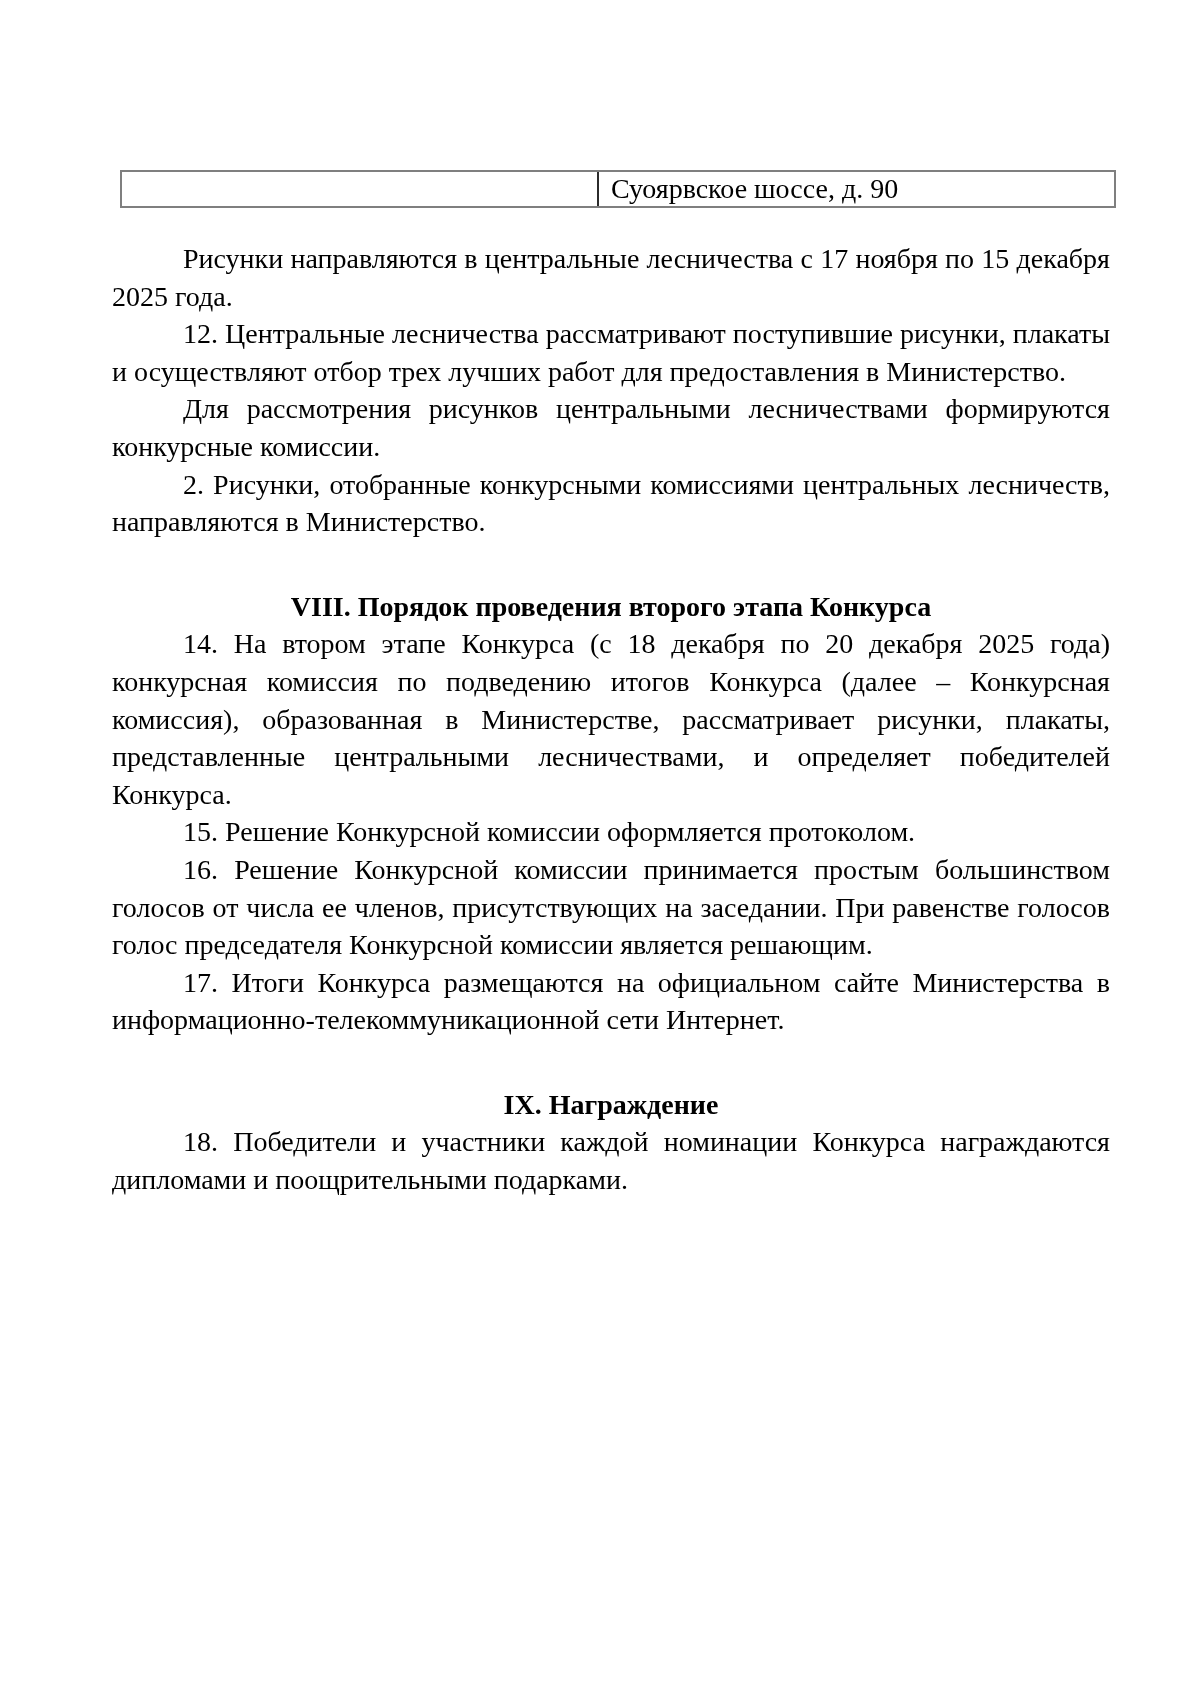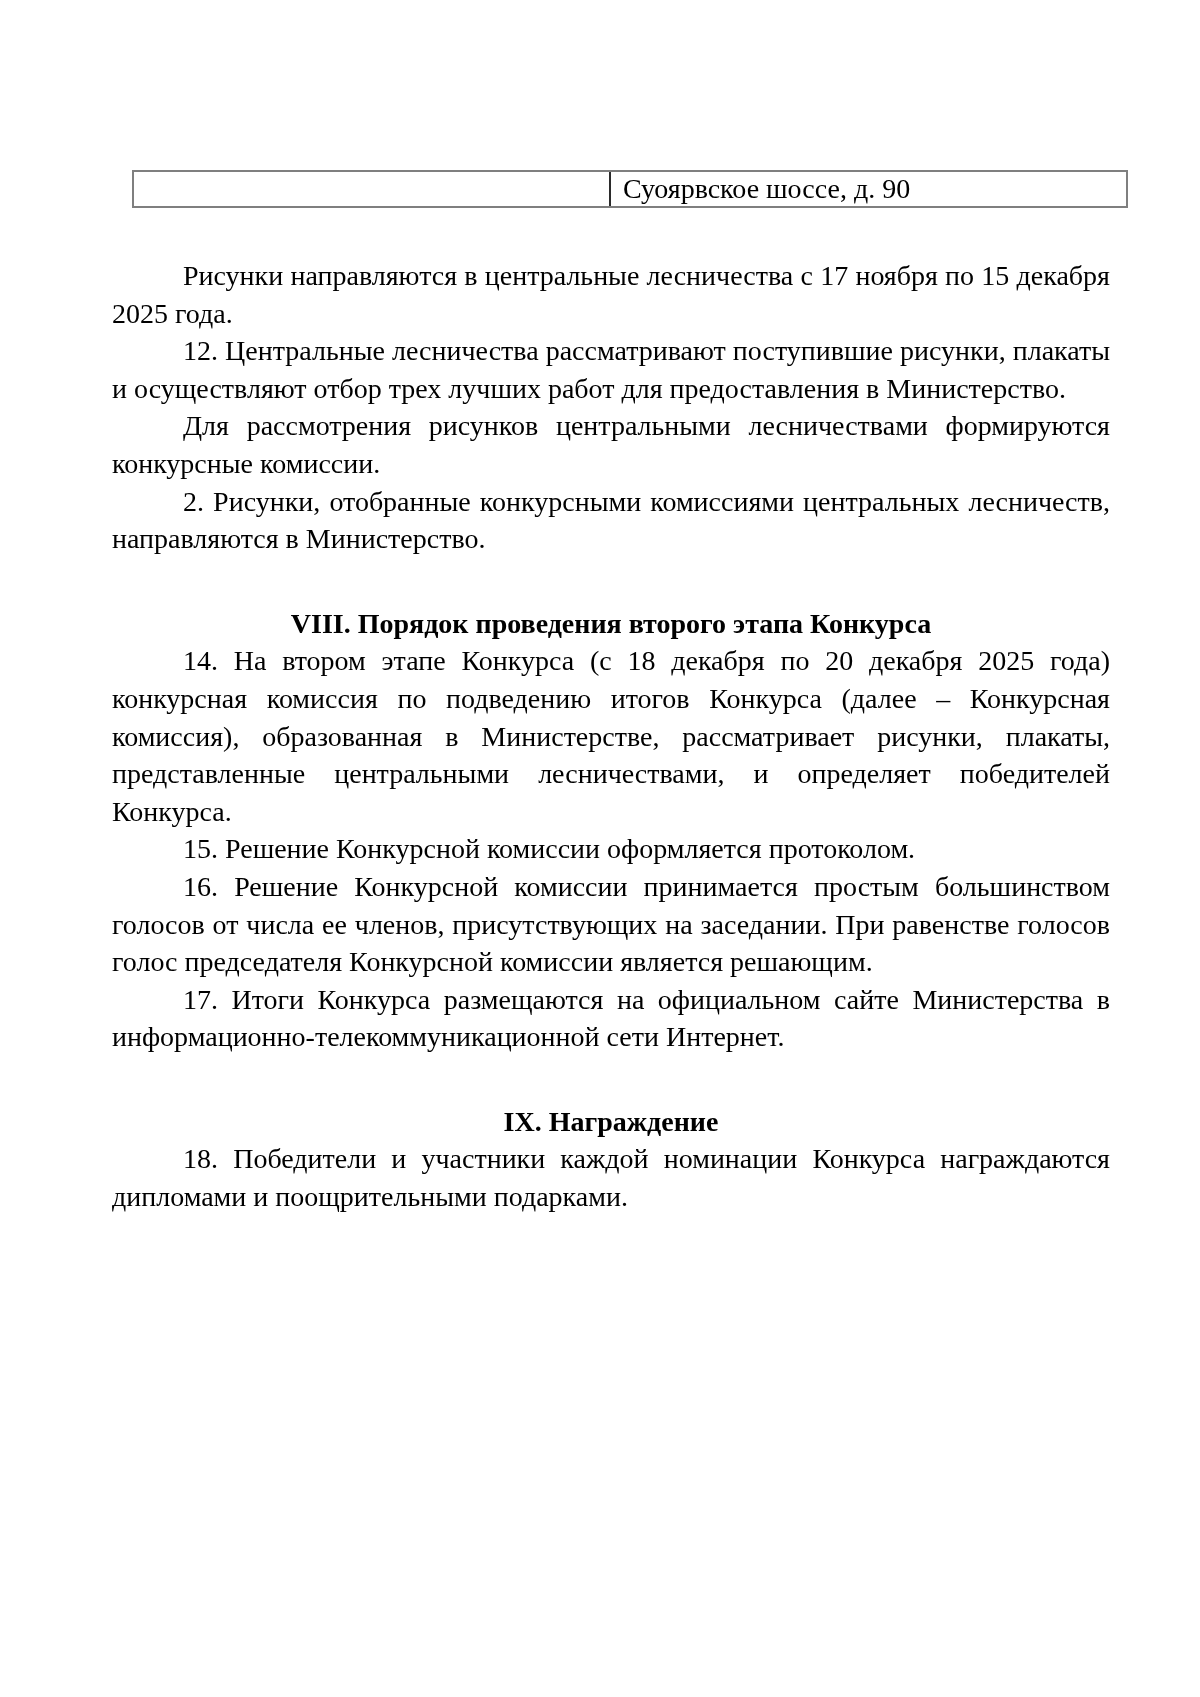--- a/index.html
+++ b/index.html
@@ -12,21 +12,21 @@
     width: 1200px;
     height: 1697px;
     background: #ffffff;
     overflow: hidden;
     font-family: "Liberation Serif", "DejaVu Serif", serif;
     color: #000000;
   }
   
   #addr-table {
     position: absolute;
-    left: 132px;
+    left: 120px;
     top: 170px;
     width: 996px;
     height: 38px;
     border: 2px solid #7f7f7f;
     box-sizing: border-box;
     display: flex;
   }
   #addr-table .cell {
     box-sizing: border-box;
     height: 100%;
@@ -41,21 +41,21 @@
   }
   #addr-table .cell.right {
     flex: 1;
     border-left: 2px solid #2b2b2b;
     padding-left: 12px;
   }
   
   #textflow {
     position: absolute;
     left: 112px;
-    top: 257px;
+    top: 240px;
     width: 998px;
     font-size: 28px;
     line-height: 37.6px;
     text-align: justify;
   }
   #textflow p {
     margin: 0;
     padding: 0;
     text-indent: 71px;
   }

